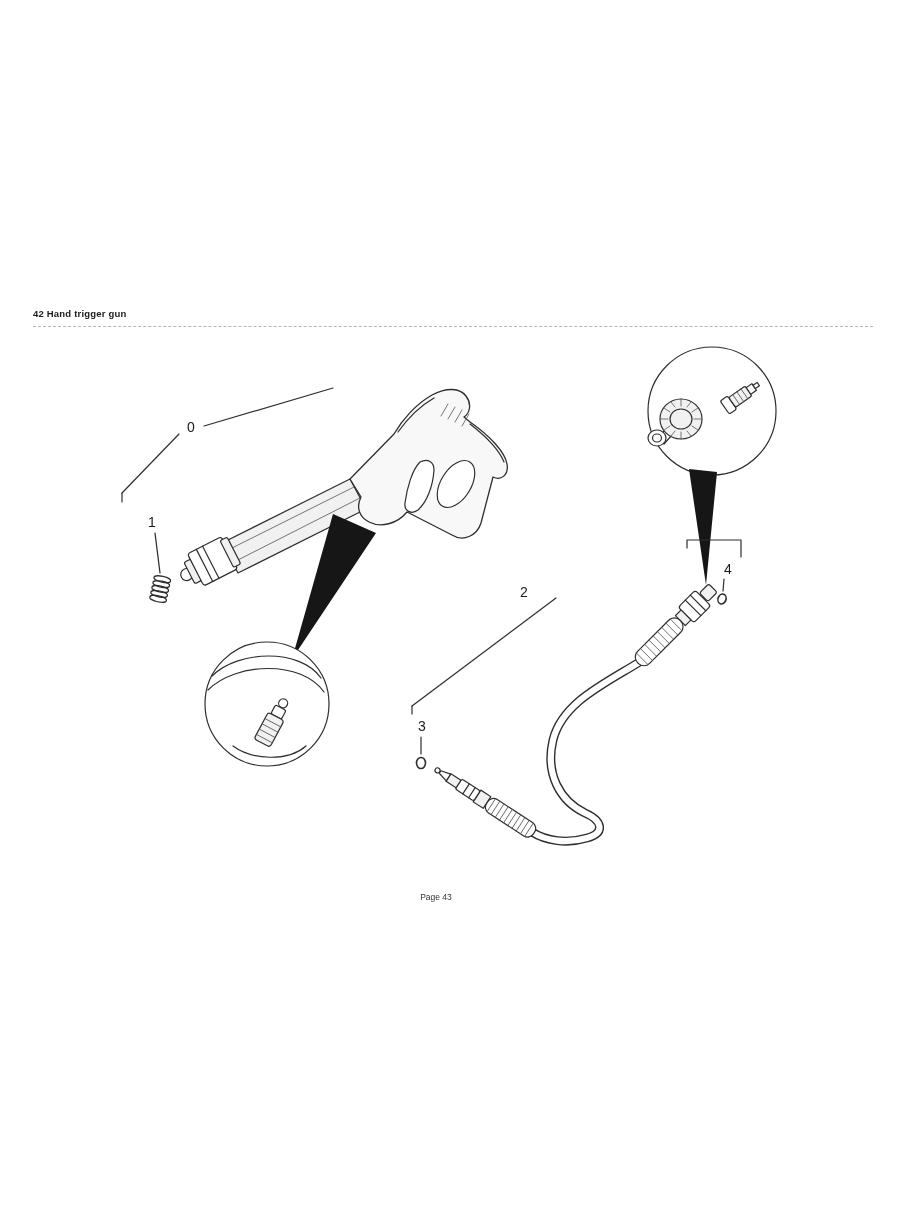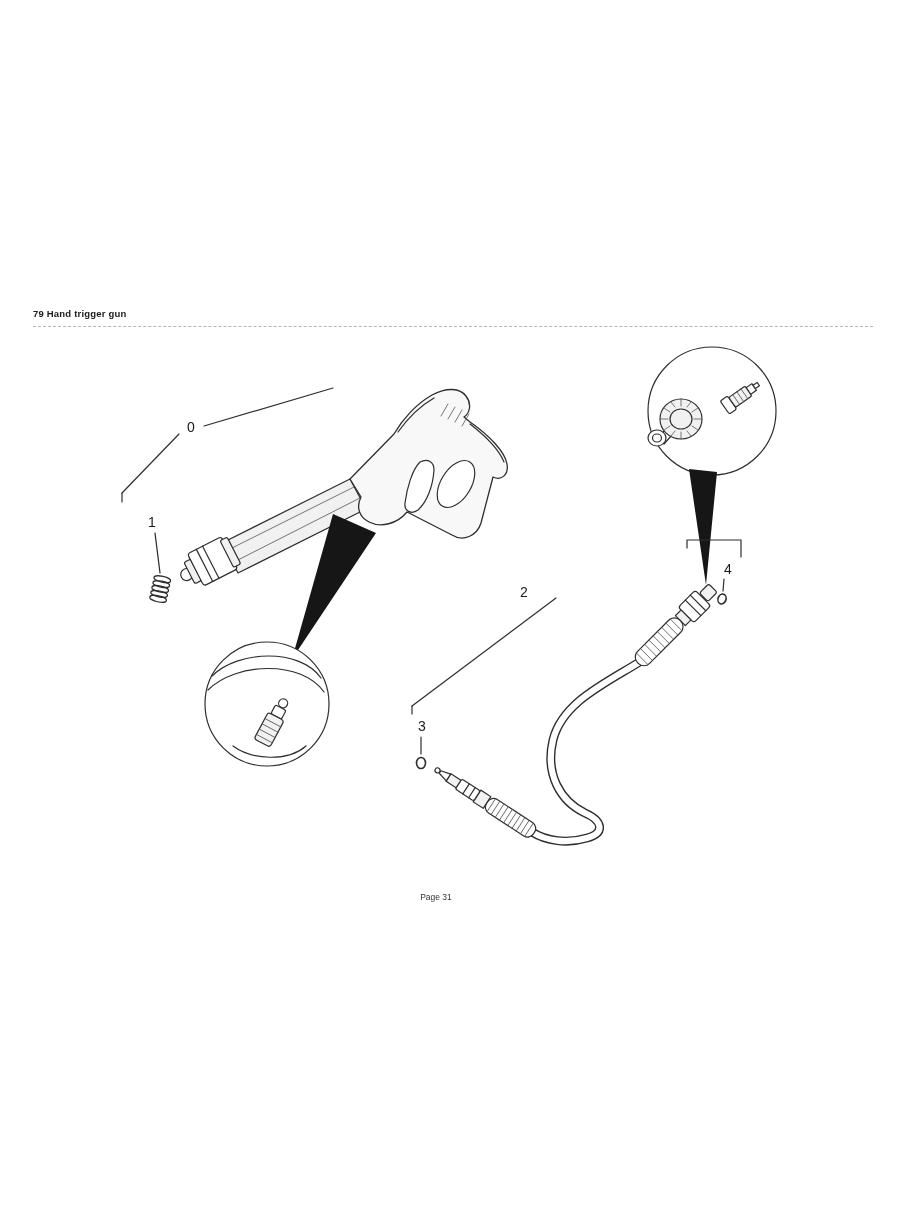--- a/index.html
+++ b/index.html
@@ -16,21 +16,21 @@
   .fg{fill:#f1f1f1;stroke:#2e2e2e;stroke-width:1.2;stroke-linejoin:round;}
   .fb{fill:#f8f8f8;stroke:#2e2e2e;stroke-width:1.3;stroke-linejoin:round;}
   .blk{fill:#161616;stroke:none;}
   .oring{fill:#ffffff;stroke:#2e2e2e;stroke-width:1.6;}
 </style>
 </head>
 <body>
 
 <div class="page">
 
-  <div class="doc-title">79 Hand trigger gun</div>
+  <div class="doc-title">42 Hand trigger gun</div>
   <div class="rule"></div>
 
   <svg width="906" height="1208" viewBox="0 0 906 1208">
 
     <g>
       <line class="ln" x1="204" y1="426" x2="333" y2="388"></line>
       <line class="ln" x1="179" y1="434" x2="122" y2="493"></line>
       <line class="ln" x1="122" y1="493" x2="122" y2="502"></line>
     </g>
     <text x="191" y="432" text-anchor="middle">0</text>
@@ -186,14 +186,14 @@
         <circle class="fw" cx="115" cy="0" r="2.5"></circle>
       </g>
     </g>
 
     <text x="422" y="731" text-anchor="middle">3</text>
     <line class="ln" x1="421" y1="737" x2="421" y2="754"></line>
     <ellipse class="oring" cx="421" cy="763" rx="4.5" ry="5.5"></ellipse>
 
   </svg>
 
-  <div class="page-footer">Page 31</div>
+  <div class="page-footer">Page 43</div>
 </div>
 
 </body></html>

